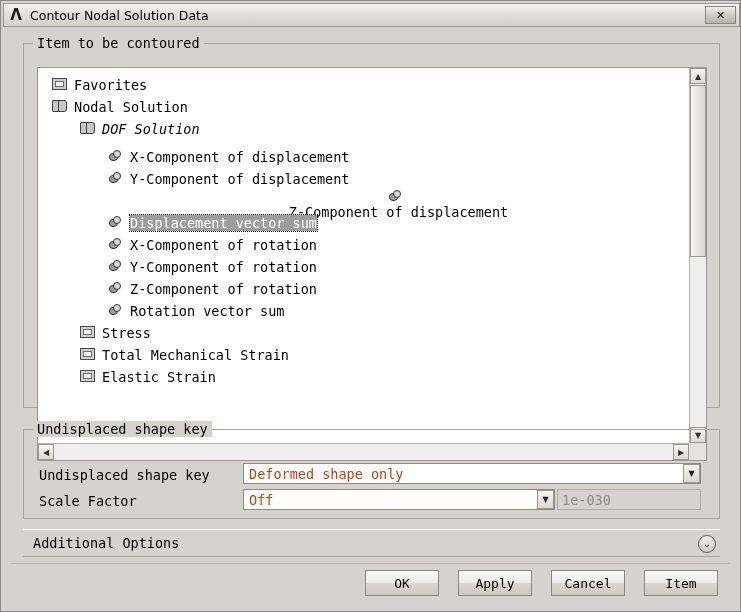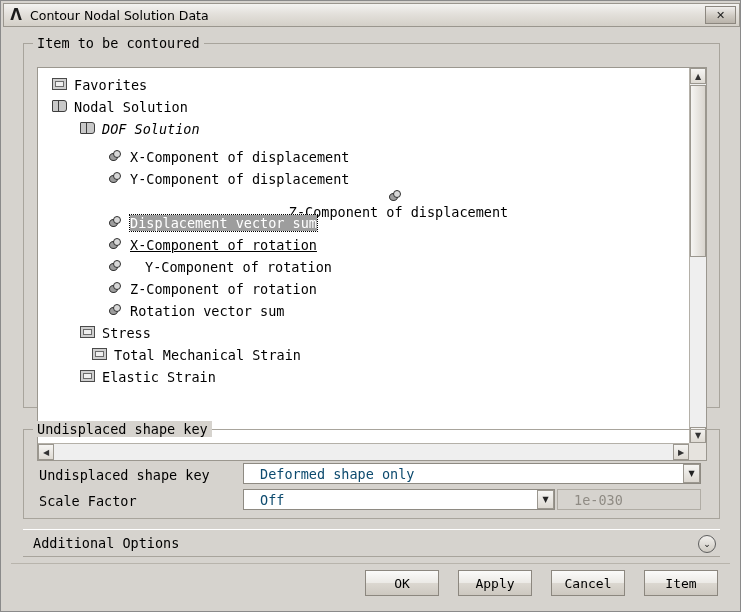--- a/index.html
+++ b/index.html
@@ -261,22 +261,22 @@
     border: 1px solid #8e8a82;
     box-sizing: border-box;
     height: 21px;
     display: flex;
     align-items: center;
     cursor: pointer;
   }
   .combo .val {
     font-family: "DejaVu Sans Mono", monospace;
     font-size: 13.5px;
-    color: #0c4a6e;
-    padding-left: 16px;
+    color: #c2410c;
+    padding-left: 5px;
     white-space: nowrap;
     flex: 1 1 auto;
     overflow: hidden;
   }
   .combo .arrow {
     width: 17px;
     height: 19px;
     margin-right: 0px;
     background: linear-gradient(to bottom, #f6f5f3, #dcd8d1);
     border: 1px solid #9b978f;
@@ -293,21 +293,21 @@
     position: absolute;
     height: 21px;
     background: #d6d3ce;
     border: 1px solid #b0aca4;
     box-sizing: border-box;
     display: flex;
     align-items: center;
     font-family: "DejaVu Sans Mono", monospace;
     font-size: 13.5px;
     color: #8f8b84;
-    padding-left: 16px;
+    padding-left: 4px;
   }
 
   
   .addopt {
     position: absolute;
     left: 22px;
     top: 528px;
     width: 697px;
     height: 28px;
     border-top: 1px solid #ffffff;
@@ -415,27 +415,27 @@
             <span class="ic-cube"></span>
           </span>
           <span class="tree-label">Z-Component of displacement</span>
         </div>
         <div class="tree-row selected" style="padding-left: 70px;">
           <span class="icon">
             <span class="ic-cube"></span>
           </span>
           <span class="tree-label">Displacement vector sum</span>
         </div>
-        <div class="tree-row" style="padding-left: 70px; text-decoration: underline;">
+        <div class="tree-row" style="padding-left: 70px;">
           <span class="icon">
             <span class="ic-cube"></span>
           </span>
           <span class="tree-label">X-Component of rotation</span>
         </div>
-        <div class="tree-row" style="padding-left: 70px; gap: 15px;">
+        <div class="tree-row" style="padding-left: 70px;">
           <span class="icon">
             <span class="ic-cube"></span>
           </span>
           <span class="tree-label">Y-Component of rotation</span>
         </div>
         <div class="tree-row" style="padding-left: 70px;">
           <span class="icon">
             <span class="ic-cube"></span>
           </span>
           <span class="tree-label">Z-Component of rotation</span>
@@ -445,21 +445,21 @@
             <span class="ic-cube"></span>
           </span>
           <span class="tree-label">Rotation vector sum</span>
         </div>
         <div class="tree-row" style="padding-left: 42px;">
           <span class="icon">
             <span class="ic-folder"></span>
           </span>
           <span class="tree-label">Stress</span>
         </div>
-        <div class="tree-row" style="padding-left: 42px; margin-left: 12px;">
+        <div class="tree-row" style="padding-left: 42px;">
           <span class="icon">
             <span class="ic-folder"></span>
           </span>
           <span class="tree-label">Total Mechanical Strain</span>
         </div>
         <div class="tree-row" style="padding-left: 42px;">
           <span class="icon">
             <span class="ic-folder"></span>
           </span>
           <span class="tree-label">Elastic Strain</span>

